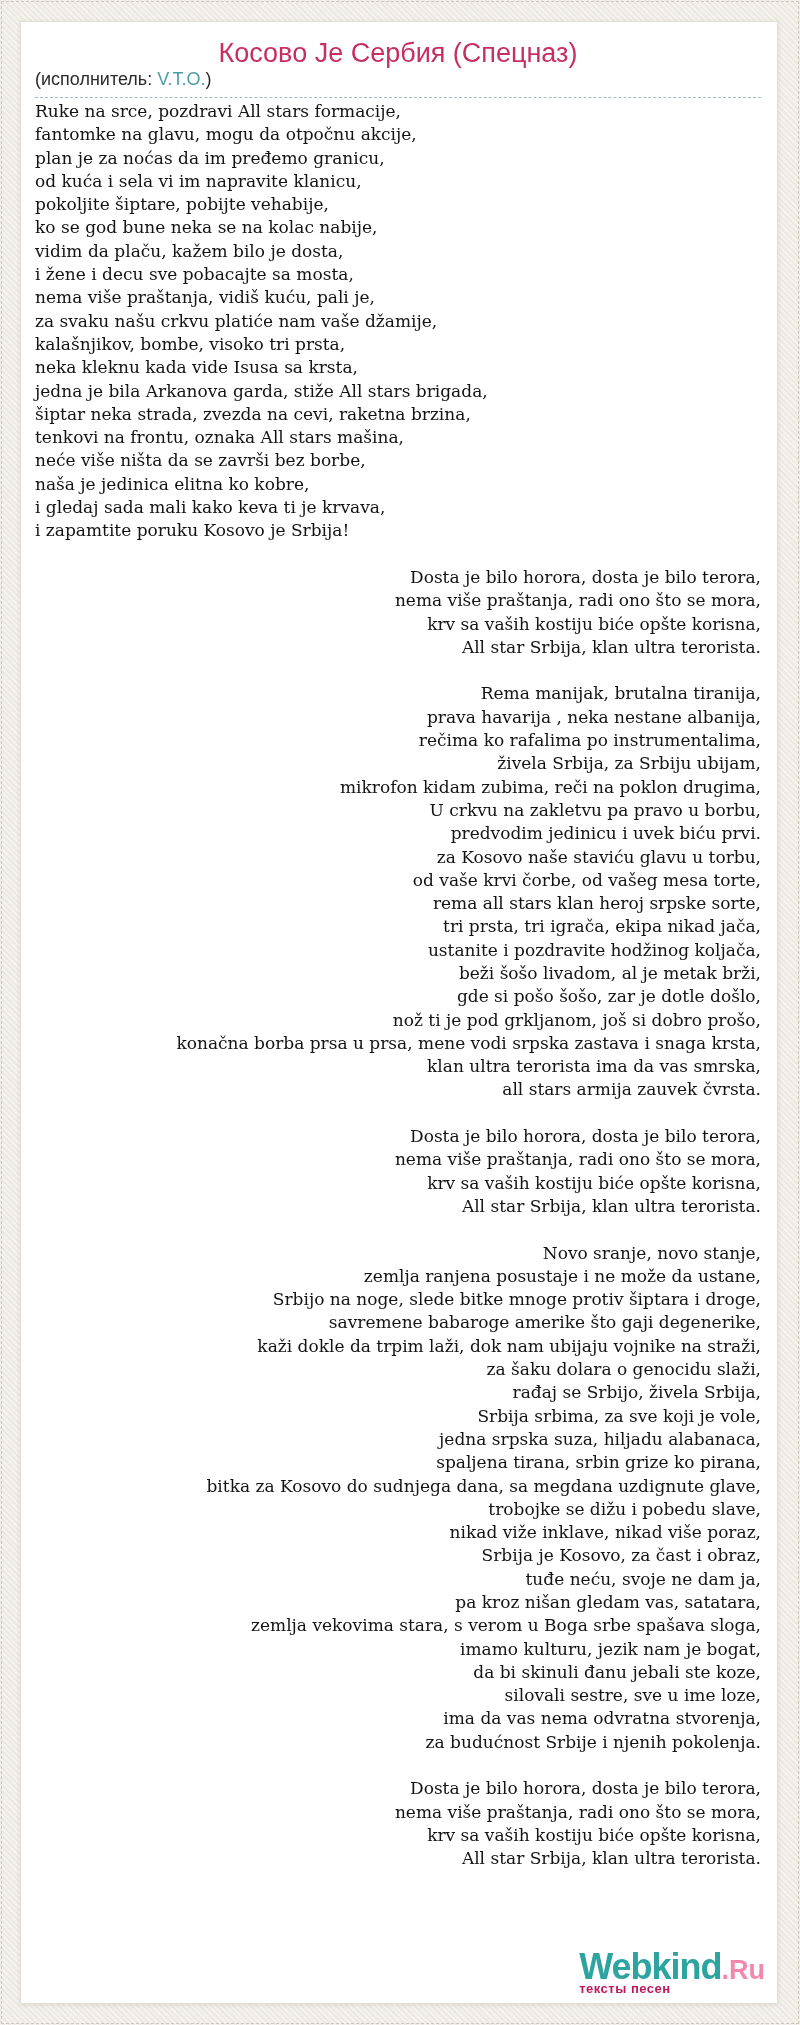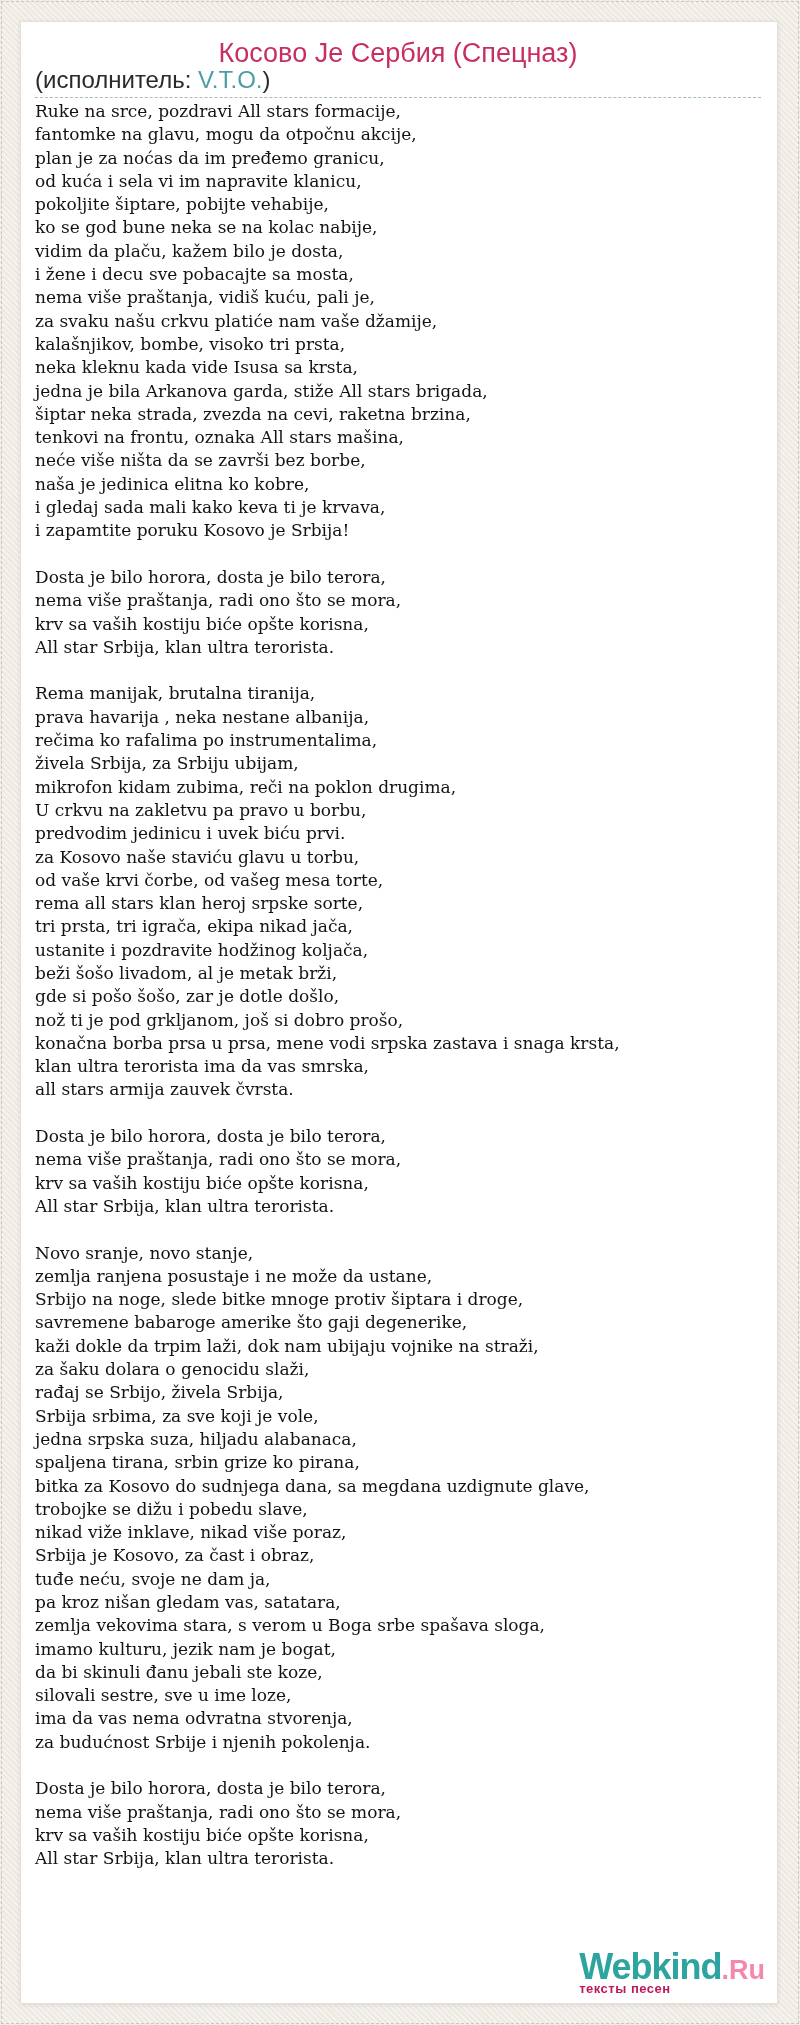--- a/index.html
+++ b/index.html
@@ -36,40 +36,41 @@
   .page-title {
     margin: 4px 0 1px 0;
     font-size: 27px;
     line-height: 30px;
     font-weight: normal;
     color: #c72e62;
     letter-spacing: 0px;
     text-align: center;
   }
   .artist-line {
-    font-size: 24px;
+    font-size: 18px;
     line-height: 21px;
     color: #2a2a2a;
     padding-bottom: 7px;
     border-bottom: 1px dashed #a4bcc0;
   }
   .artist-link {
     color: #4e9da6;
     text-decoration: none;
     cursor: pointer;
   }
   .lyrics {
     margin-top: 2px;
     font-family: "DejaVu Serif", serif;
     font-size: 17px;
     line-height: 23.3px;
     color: #131313;
   }
   .stanza + .stanza {
     margin-top: 23.3px;
+    text-align: right;
   }
   .line {
     white-space: nowrap;
   }
   .logo-block {
     position: absolute;
     right: 12px;
     bottom: 8px;
     text-align: left;
     line-height: 1;

